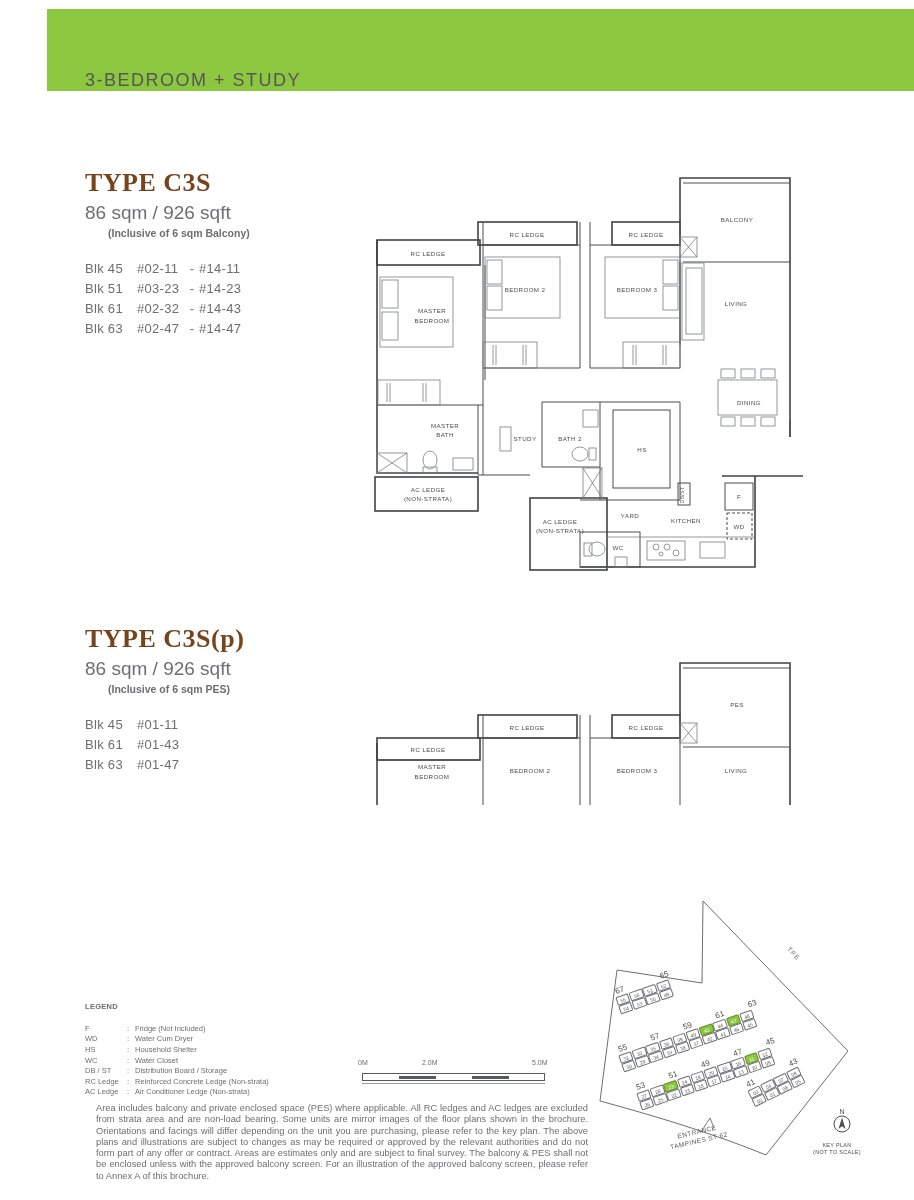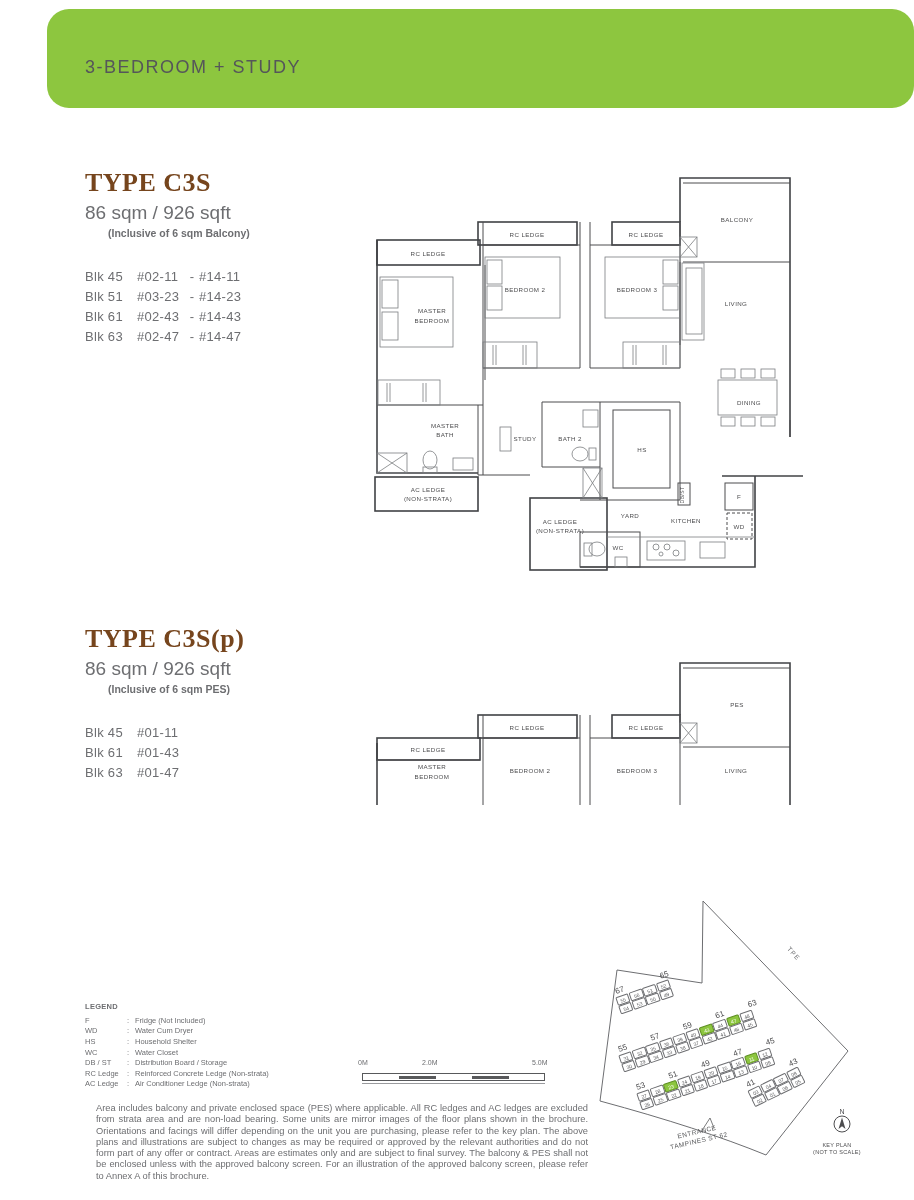--- a/index.html
+++ b/index.html
@@ -3,43 +3,43 @@
 <meta charset="utf-8">
 <style>
   * { margin:0; padding:0; box-sizing:border-box; }
   html,body { background:#fff; }
   .page {
     position:relative; width:914px; height:1200px; background:#fff; overflow:hidden;
     font-family:"Liberation Sans", sans-serif; color:#6d6e71;
   }
   
   .topbar {
-    position:absolute; left:47px; top:9px; width:867px; height:99px;
-    display:flex; align-items:center;border-radius:22px;
+    position:absolute; left:47px; top:9px; width:867px; height:82px;
+    display:flex; align-items:flex-end;
   }
   .topbar-title {
     margin-left:38px; margin-top:18px; font-size:18px; letter-spacing:1.5px; color:#55565a;
   }
   
   .typeblock { position:absolute; left:85px; }
   .tb1 { top:168px; } .tb2 { top:624px; }
   .type-title { font-family:"Liberation Serif", serif; font-weight:bold; font-size:26px; color:#76451d; letter-spacing:0.5px; }
   .type-area { font-size:19px; color:#6d6e71; margin-top:4px; }
   .type-note { font-size:10.5px; font-weight:bold; color:#6d6e71; margin-top:3px;padding-left:23px; }
-  .unitlist { margin-top:27px; }
+  .unitlist { margin-top:19px; }
   .urow { display:flex; height:20px; align-items:center; font-size:13px; color:#6d6e71; letter-spacing:0.3px; }
   .ublk { width:52px; } .ufrom { width:48px; } .udash { width:14px; text-align:center; } .uto { width:52px; }
   
   .plan { position:absolute; }
   .plan1 { left:365px; top:165px; }
   .plan2 { left:365px; top:655px; }
   .plan text { font-family:"Liberation Sans", sans-serif; font-size:6.2px; fill:#4d4d4f; letter-spacing:0.4px; }
   
   .legend { position:absolute; left:85px; top:1002px; font-size:7.5px; color:#6d6e71; }
-  .legend-title { font-weight:bold; letter-spacing:0.3px; margin-bottom:4px; }
+  .legend-title { font-weight:bold; letter-spacing:0.3px; margin-bottom:12px; }
   .lrow { display:flex; height:10.6px; align-items:center; }
   .labbr { width:42px; } .lsep { width:8px; }
   
   .scalebar { position:absolute; left:356px; top:1059px; width:190px; height:26px; font-size:7px; color:#6d6e71; }
   .sb-label { position:absolute; top:0; }
   .sb-0 { left:2px; } .sb-2 { left:66px; } .sb-5 { left:176px; }
   .sb-bar { position:absolute; left:6px; top:14px; width:183px; height:8px; border:1px solid #58595b; background:#fff; }
   .sb-seg { position:absolute; top:1.5px; height:3.5px; background:#58595b; }
   .sb-seg1 { left:36px; width:37px; } .sb-seg2 { left:109px; width:37px; }
   .sb-base { position:absolute; left:6px; top:24px; width:183px; border-top:0.8px solid #9a9b9e; }
@@ -86,21 +86,21 @@
         <span class="uto">#14-11</span>
       </div>
         <div class="urow">
         <span class="ublk">Blk 51</span>
         <span class="ufrom">#03-23</span>
         <span class="udash">-</span>
         <span class="uto">#14-23</span>
       </div>
         <div class="urow">
         <span class="ublk">Blk 61</span>
-        <span class="ufrom">#02-43</span>
+        <span class="ufrom">#02-32</span>
         <span class="udash">-</span>
         <span class="uto">#14-43</span>
       </div>
         <div class="urow">
         <span class="ublk">Blk 63</span>
         <span class="ufrom">#02-47</span>
         <span class="udash">-</span>
         <span class="uto">#14-47</span>
       </div>
       </div>

